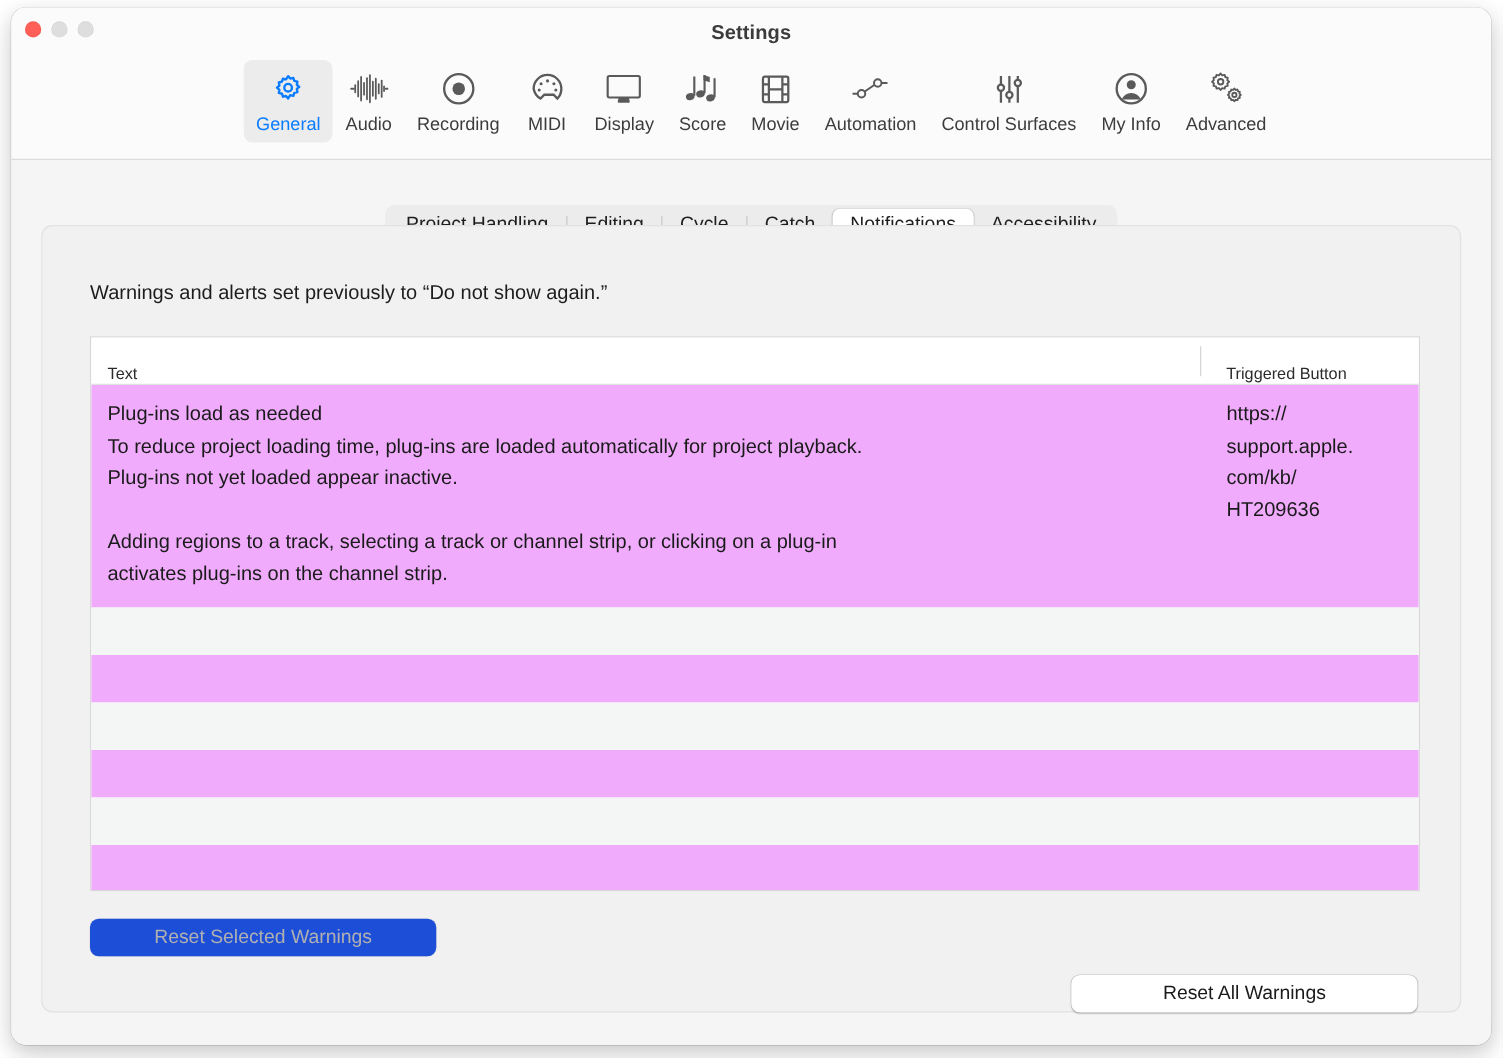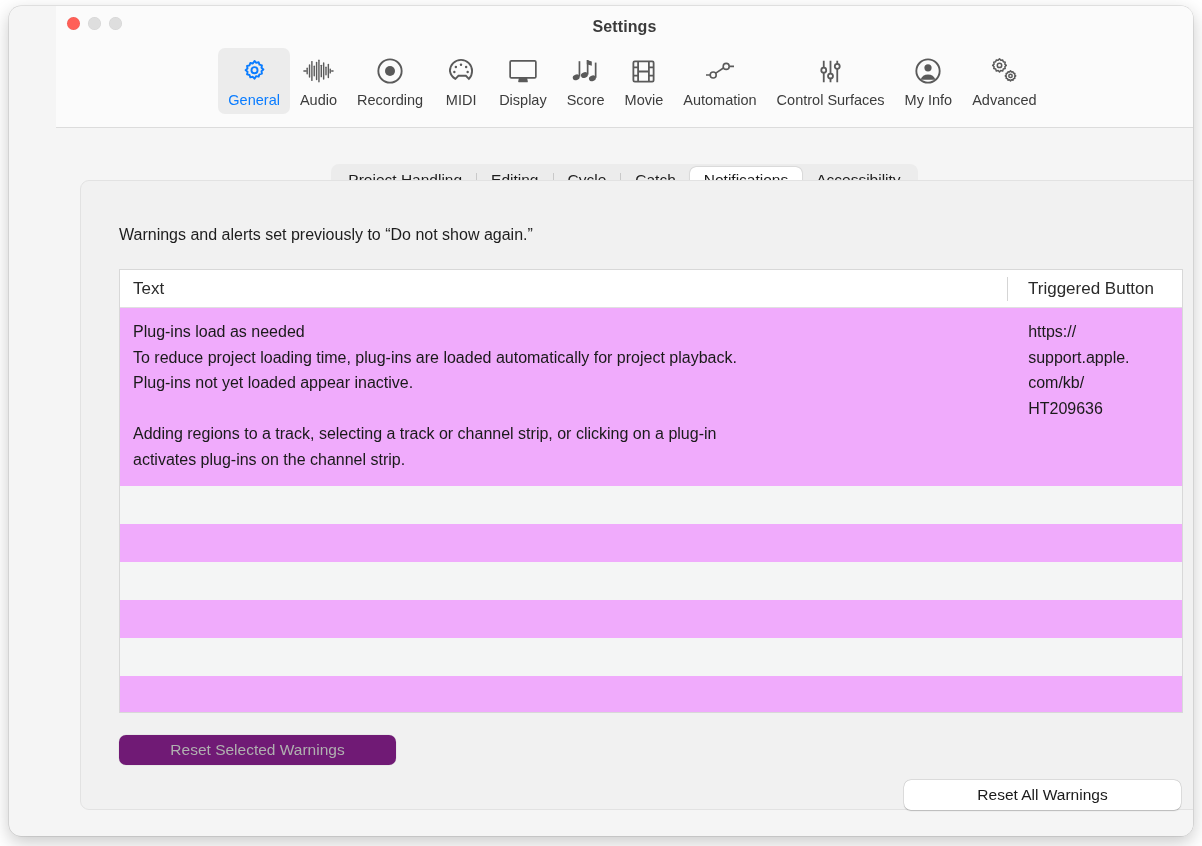--- a/index.html
+++ b/index.html
@@ -15,21 +15,20 @@
   #window {
     position: absolute;
     left: 9px;
     top: 6px;
     width: 1184px;
     height: 830px;
     background: #f5f5f5;
     border-radius: 12px;
     box-shadow: 0 6px 18px rgba(0,0,0,0.22), 0 0 0 0.5px rgba(0,0,0,0.16);
     overflow: hidden;
-    padding-left: 47px;
   }
 
   
   #titlebar {
     position: relative;
     height: 122px;
     background: #fbfbfb;
     border-bottom: 1px solid #dcdcdc;
   }
 
@@ -176,24 +175,24 @@
     overflow: hidden;
   }
   #thead {
     position: relative;
     height: 38px;
     background: #ffffff;
     border-bottom: 1px solid #e0e0e0;
   }
   .th {
     position: absolute;
-    top: 0;
+    top: 10px;
     height: 38px;
     line-height: 38px;
-    font-size: 17px;
+    font-size: 13px;
     color: #2b2b2b;
   }
   .th.text-col { left: 13px; }
   .th.btn-col  { left: 908px; }
   #col-divider {
     position: absolute;
     left: 887px;
     top: 7px;
     width: 1px;
     height: 24px;
@@ -237,21 +236,21 @@
     display: flex;
     align-items: center;
     justify-content: center;
     cursor: default;
     white-space: nowrap;
   }
   #btn-reset-selected {
     left: 38px;
     top: 554px;
     width: 277px;
-    background: #701a75;
+    background: #1d4ed8;
     color: #b0b0b0;
     box-shadow: 0 0 0 0.5px rgba(0,0,0,0.07);
   }
   #btn-reset-all {
     left: 823px;
     top: 554px;
     width: 277px;
     background: #ffffff;
     color: #1a1a1a;
     box-shadow: 0 0.5px 1.2px rgba(0,0,0,0.2), 0 0 0 0.5px rgba(0,0,0,0.12);

